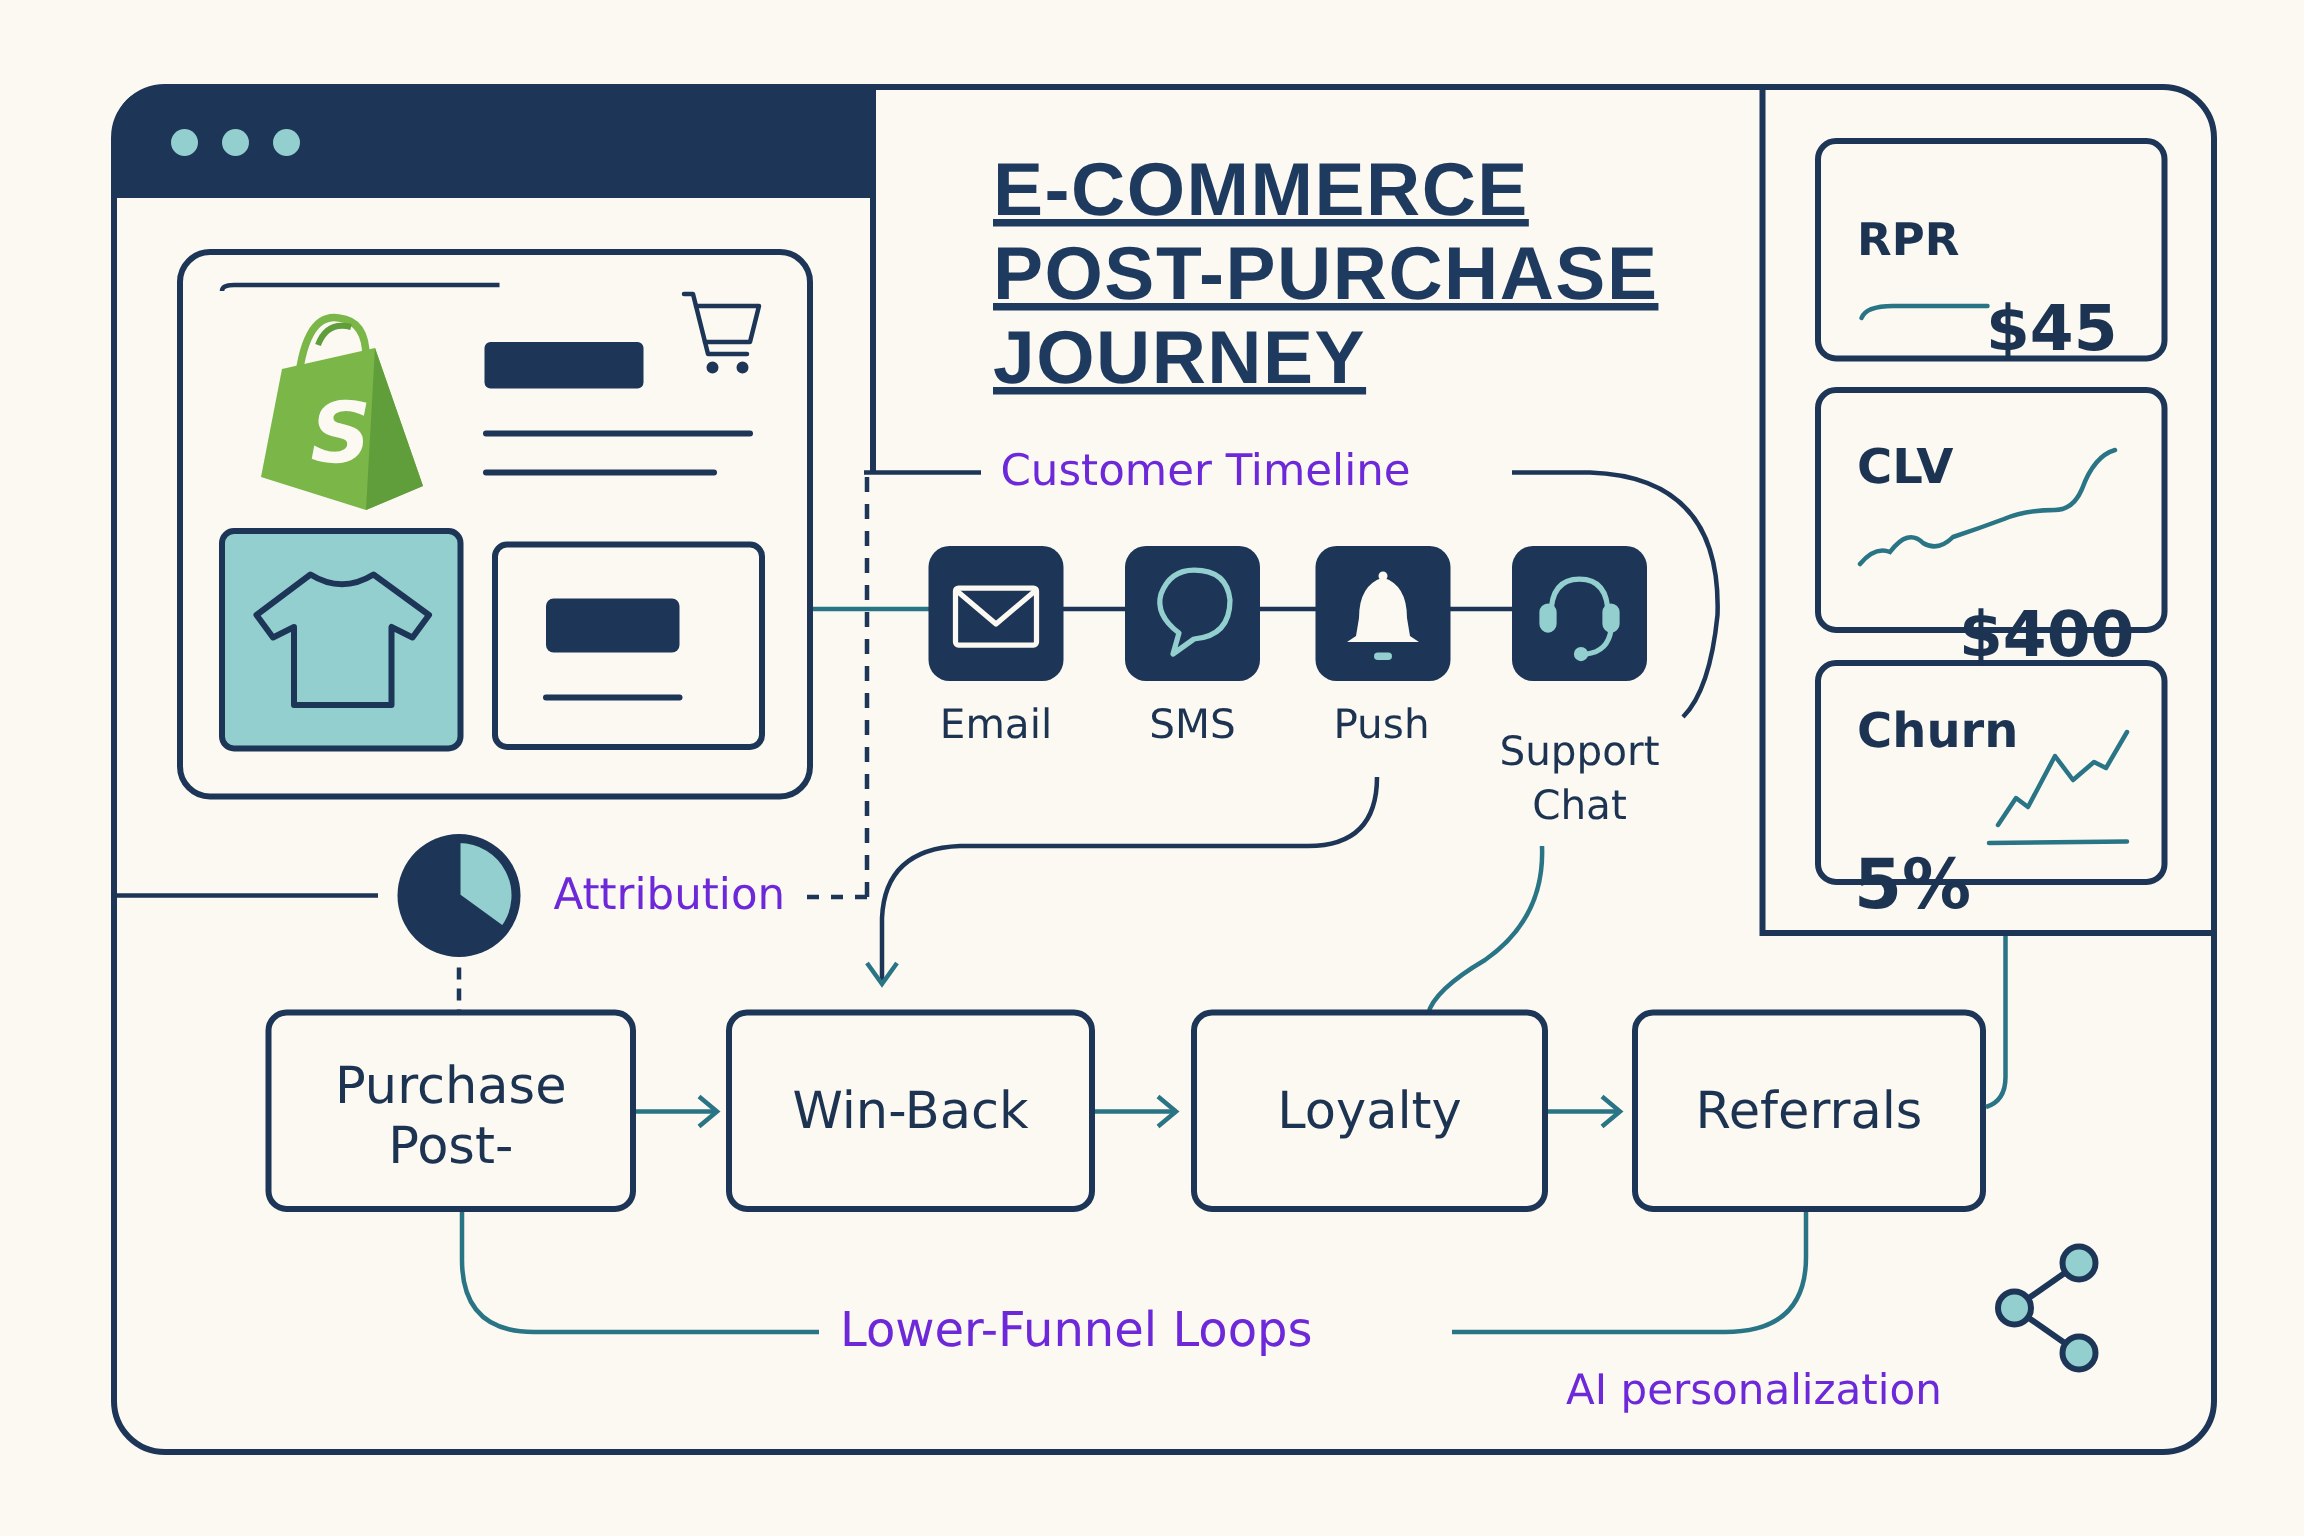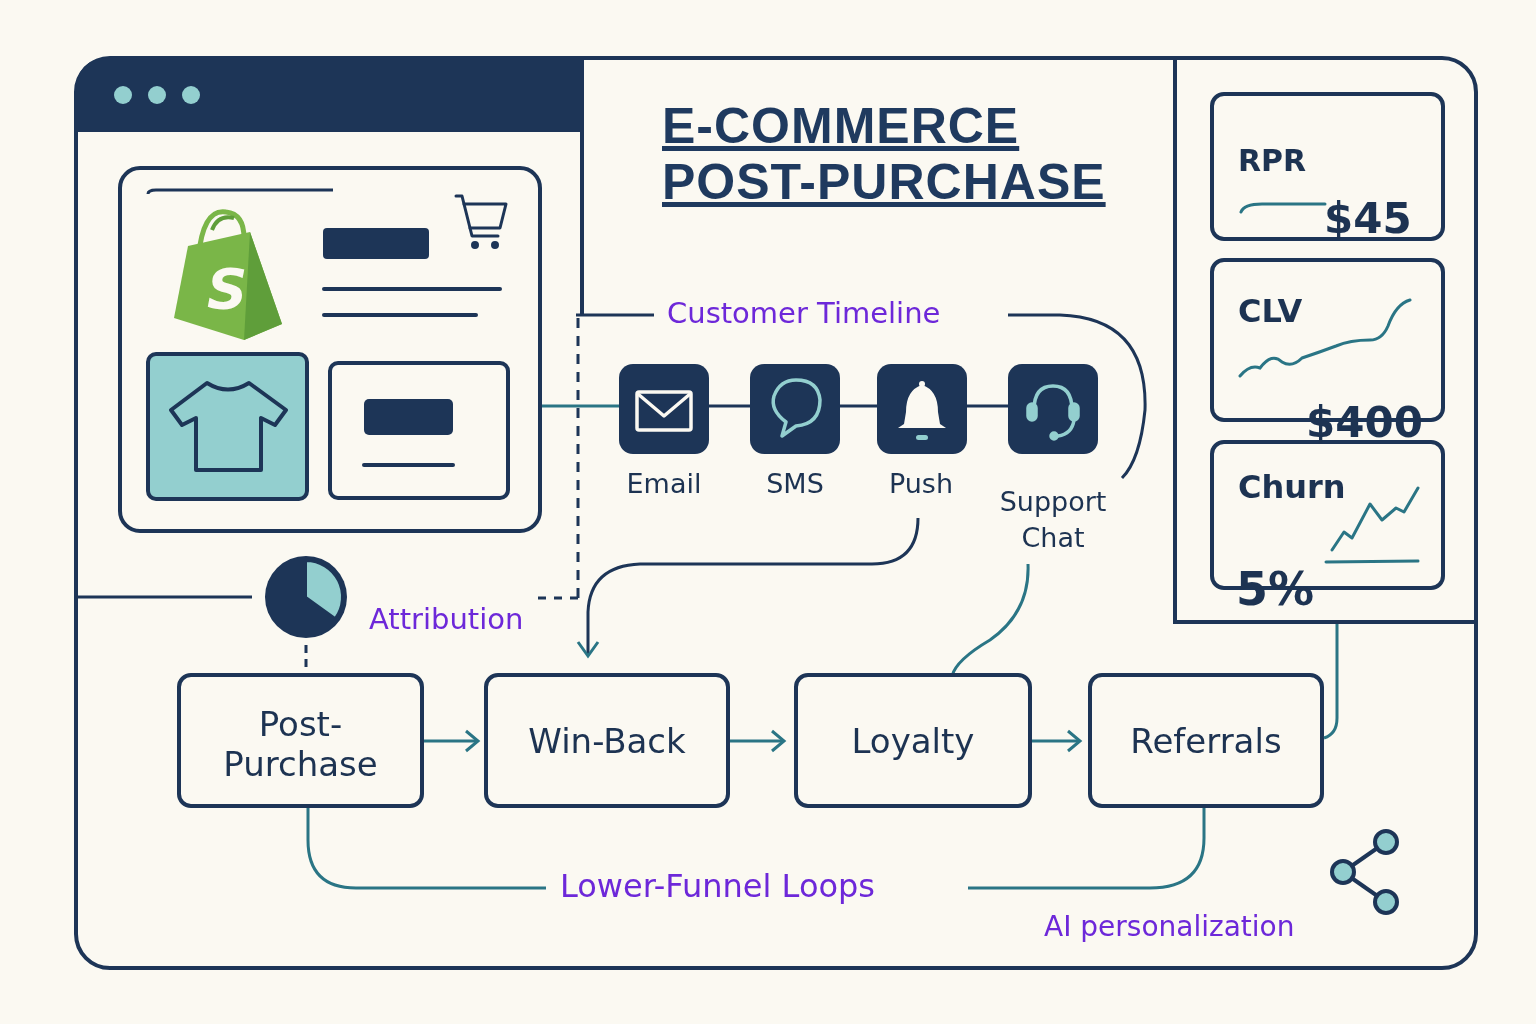--- a/index.html
+++ b/index.html
@@ -156,37 +156,38 @@
     <line x1="1343" y1="872" x2="1386" y2="902" stroke="#1d3557" stroke-width="4"></line>
     <circle cx="1386" cy="842" r="11" fill="#93cfcf" stroke="#1d3557" stroke-width="4"></circle>
     <circle cx="1343" cy="872" r="11" fill="#93cfcf" stroke="#1d3557" stroke-width="4"></circle>
     <circle cx="1386" cy="902" r="11" fill="#93cfcf" stroke="#1d3557" stroke-width="4"></circle>
   </g>
 </svg>
 
 <div class="abs title">
   <div>E-COMMERCE</div>
   <div>POST-PURCHASE</div>
+  <div>JOURNEY</div>
 </div>
 
 <div class="abs lbl" style="left:667px; top:296px;">Customer Timeline</div>
 
 <div class="abs chan-label" style="left:594px; top:466px;">Email</div>
 <div class="abs chan-label" style="left:725px; top:466px;">SMS</div>
 <div class="abs chan-label" style="left:851px; top:466px;">Push</div>
 <div class="abs chan-label" style="left:983px; top:484px;">
   <div>Support</div>
   <div>Chat</div>
 </div>
 
-<div class="abs lbl" style="left:369px; top:602px;">Attribution</div>
+<div class="abs lbl" style="left:369px; top:579px;">Attribution</div>
 
 <div class="abs step-label" style="left:179px; top:704px; width:243px;">
+  <div>Purchase</div>
   <div>Post-</div>
-  <div>Purchase</div>
 </div>
 <div class="abs step-label" style="left:486px; top:721px; width:242px;">Win-Back</div>
 <div class="abs step-label" style="left:796px; top:721px; width:234px;">Loyalty</div>
 <div class="abs step-label" style="left:1090px; top:721px; width:232px;">Referrals</div>
 
 <div class="abs lbl" style="left:560px; top:867px; font-size:32px;">Lower-Funnel Loops</div>
 
 <div class="abs kpi-label" style="left:1238px; top:143px; font-size:30px;">RPR</div>
 <div class="abs kpi-value" style="left:1324px; top:148px;">$45</div>
 <div class="abs kpi-label" style="left:1238px; top:292px;">CLV</div>

